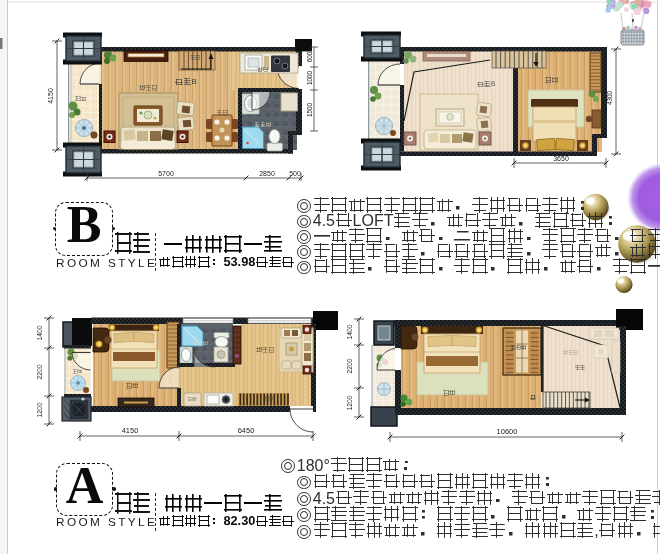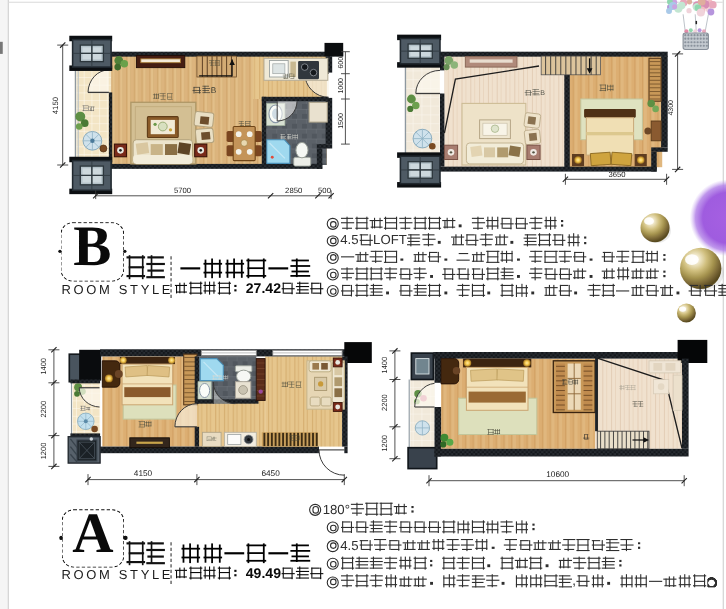--- a/index.html
+++ b/index.html
@@ -14,21 +14,21 @@
 .g4{background:linear-gradient(currentColor,currentColor) 50% 6%/88% 9% no-repeat,linear-gradient(currentColor,currentColor) 50% 36%/100% 9% no-repeat,linear-gradient(currentColor,currentColor) 50% 66%/88% 9% no-repeat,linear-gradient(currentColor,currentColor) 50% 95%/100% 9% no-repeat,linear-gradient(currentColor,currentColor) 28% 50%/9% 94% no-repeat}
 .g5{background:linear-gradient(currentColor,currentColor) 50% 30%/100% 9% no-repeat,linear-gradient(currentColor,currentColor) 14% 72%/9% 56% no-repeat,linear-gradient(currentColor,currentColor) 50% 88%/90% 9% no-repeat,linear-gradient(currentColor,currentColor) 38% 55%/9% 80% no-repeat,linear-gradient(currentColor,currentColor) 78% 55%/9% 80% no-repeat}
 .g6{background:linear-gradient(currentColor,currentColor) 50% 52%/100% 11% no-repeat}
 .g7{background:linear-gradient(currentColor,currentColor) 50% 26%/72% 10% no-repeat,linear-gradient(currentColor,currentColor) 50% 80%/100% 10% no-repeat}
 .pd{background:linear-gradient(currentColor,currentColor) 16% 76%/22% 22% no-repeat}
 .ps{background:linear-gradient(currentColor,currentColor) 28% 30%/18% 16% no-repeat,linear-gradient(currentColor,currentColor) 26% 78%/20% 20% no-repeat}
 .pj{background:radial-gradient(circle at 32% 66%,rgba(0,0,0,0) 24%,currentColor 28%,currentColor 44%,rgba(0,0,0,0) 48%)}
 .pc{background:linear-gradient(currentColor,currentColor) 22% 28%/18% 16% no-repeat,linear-gradient(currentColor,currentColor) 22% 76%/18% 16% no-repeat}
 .bo{display:inline-block;width:.74em;height:.74em;border:.085em solid currentColor;border-radius:50%;margin:0 .1em 0 .02em;position:relative;vertical-align:-0.16em}
 .bi{position:absolute;left:16%;top:16%;right:16%;bottom:16%;border:.09em solid currentColor;border-radius:50%}
-.blt{position:absolute;white-space:nowrap;color:#2e2e2e;font-size:12px;line-height:1}
+.blt{position:absolute;white-space:nowrap;color:#2e2e2e;font-size:16px;line-height:1}
 .nrw .z{width:.8em;height:1.03em;margin:0 .02em}
 </style></head><body>
 <svg width="660" height="554" viewBox="0 0 660 554" style="position:absolute;left:0;top:0">
     <defs>
 <pattern id="wood1" width="7" height="90" patternUnits="userSpaceOnUse">
         <rect width="7" height="90" fill="#dcb47d"></rect>
         <rect x="3" width="0.9" height="90" fill="#cb9f63"></rect>
         <rect x="4" width="3" height="90" fill="#e2bf89"></rect>
         <rect x="6.6" width="0.8" height="90" fill="#d0a76c"></rect>
       </pattern>
@@ -1152,38 +1152,38 @@
 <div class="al" style="left:61px;top:199px;width:46px;text-align:center;font-family:'Liberation Serif',serif;font-weight:bold;font-size:52px;color:#0a0a0a">B</div>
 
 <div class="al nrw" style="left:115px;top:232px;font-size:21px;color:#111;font-weight:bold;letter-spacing:0"><i class="z g0"></i><i class="z g4"></i></div>
 
 <div class="al" style="left:56px;top:257.5px;font-size:11.8px;letter-spacing:2.4px;color:#1a1a1a;font-weight:500">ROOM STYLE</div>
 
 <div style="position:absolute;left:155px;top:233px;width:0;height:38px;border-left:1.4px dashed #333"></div>
 
 <div class="al" style="left:163px;top:235px;font-size:18.2px;color:#000;font-weight:bold"><i class="z g6"></i><i class="z g3"></i><i class="z g3"></i><i class="z g0"></i><i class="z g6"></i><i class="z g4"></i></div>
 
-<div class="al" style="left:158px;top:256px;font-size:11.9px;color:#0a0a0a;font-weight:bold"><i class="z g5"></i><i class="z g0"></i><i class="z g3"></i><i class="z g0"></i><i class="z pc"></i><s style="font-size:12.8px">27.42</s><i class="z g2"></i><i class="z g4"></i><i class="z g2"></i></div>
+<div class="al" style="left:158px;top:256px;font-size:11.9px;color:#0a0a0a;font-weight:bold"><i class="z g5"></i><i class="z g0"></i><i class="z g3"></i><i class="z g0"></i><i class="z pc"></i><s style="font-size:12.8px">53.98</s><i class="z g2"></i><i class="z g4"></i><i class="z g2"></i></div>
 
 <div style="position:absolute;left:56px;top:463px;width:55px;height:51px;border:1.3px dashed #111;border-radius:11px"></div>
 
 <div style="position:absolute;left:53.6px;top:487.2px;width:3.6px;height:3.6px;background:#111;border-radius:50%"></div>
 <div style="position:absolute;left:112px;top:487.2px;width:3.6px;height:3.6px;background:#111;border-radius:50%"></div>
 
 <div class="al" style="left:62px;top:460px;width:45px;text-align:center;font-family:'Liberation Serif',serif;font-weight:bold;font-size:52px;color:#0a0a0a">A</div>
 
 <div class="al nrw" style="left:115px;top:492px;font-size:21px;color:#111;font-weight:bold"><i class="z g0"></i><i class="z g4"></i></div>
 
 <div class="al" style="left:56px;top:516.5px;font-size:11.8px;letter-spacing:2.4px;color:#1a1a1a;font-weight:500">ROOM STYLE</div>
 
 <div style="position:absolute;left:155px;top:493px;width:0;height:38px;border-left:1.4px dashed #333"></div>
 
 <div class="al" style="left:163px;top:494px;font-size:18.2px;color:#000;font-weight:bold"><i class="z g3"></i><i class="z g3"></i><i class="z g6"></i><i class="z g0"></i><i class="z g6"></i><i class="z g4"></i></div>
 
-<div class="al" style="left:158px;top:515px;font-size:11.9px;color:#0a0a0a;font-weight:bold"><i class="z g5"></i><i class="z g0"></i><i class="z g3"></i><i class="z g0"></i><i class="z pc"></i><s style="font-size:12.8px">49.49</s><i class="z g2"></i><i class="z g4"></i><i class="z g2"></i></div>
+<div class="al" style="left:158px;top:515px;font-size:11.9px;color:#0a0a0a;font-weight:bold"><i class="z g5"></i><i class="z g0"></i><i class="z g3"></i><i class="z g0"></i><i class="z pc"></i><s style="font-size:12.8px">82.30</s><i class="z g2"></i><i class="z g4"></i><i class="z g2"></i></div>
 
 <div class="blt" style="left:297px;top:197px"><i class="bo"><i class="bi"></i></i><i class="z g1"></i><i class="z g0"></i><i class="z g5"></i><i class="z g0"></i><i class="z g1"></i><i class="z g0"></i><i class="z g0"></i><i class="z g5"></i><i class="z pd"></i><i class="z g1"></i><i class="z g3"></i><i class="z g2"></i><i class="z g2"></i><i class="z g1"></i><i class="z g3"></i><i class="z ps"></i></div>
 
 <div class="blt" style="left:297px;top:212.3px"><i class="bo"><i class="bi"></i></i>4.5<i class="z g2"></i>LOFT<i class="z g4"></i><i class="z g1"></i><i class="z pd"></i><i class="z g5"></i><i class="z g2"></i><i class="z g1"></i><i class="z g5"></i><i class="z pd"></i><i class="z g4"></i><i class="z g0"></i><i class="z g2"></i><i class="z g3"></i><i class="z ps"></i></div>
 
 <div class="blt" style="left:297px;top:227.6px"><i class="bo"><i class="bi"></i></i><i class="z g6"></i><i class="z g5"></i><i class="z g1"></i><i class="z g0"></i><i class="z pd"></i><i class="z g5"></i><i class="z g2"></i><i class="z pd"></i><i class="z g7"></i><i class="z g5"></i><i class="z g0"></i><i class="z g3"></i><i class="z pd"></i><i class="z g1"></i><i class="z g0"></i><i class="z g1"></i><i class="z g2"></i><i class="z pd"></i><i class="z g2"></i><i class="z g1"></i><i class="z g0"></i><i class="z g3"></i><i class="z ps"></i></div>
 
 <div class="blt" style="left:297px;top:242.9px"><i class="bo"><i class="bi"></i></i><i class="z g1"></i><i class="z g0"></i><i class="z g0"></i><i class="z g1"></i><i class="z g2"></i><i class="z g1"></i><i class="z pd"></i><i class="z g2"></i><i class="z g2"></i><i class="z g2"></i><i class="z g0"></i><i class="z g4"></i><i class="z pd"></i><i class="z g1"></i><i class="z g2"></i><i class="z g2"></i><i class="z g5"></i><i class="z pd"></i><i class="z g5"></i><i class="z g3"></i><i class="z g5"></i><i class="z g5"></i><i class="z ps"></i></div>
 
 <div class="blt" style="left:297px;top:258.2px"><i class="bo"><i class="bi"></i></i><i class="z g2"></i><i class="z g0"></i><i class="z g4"></i><i class="z pd"></i><i class="z g2"></i><i class="z g4"></i><i class="z g0"></i><i class="z pd"></i><i class="z g1"></i><i class="z g0"></i><i class="z pd"></i><i class="z g0"></i><i class="z g3"></i><i class="z pd"></i><i class="z g5"></i><i class="z g2"></i><i class="z pd"></i><i class="z g1"></i><i class="z g0"></i><i class="z g6"></i><i class="z g5"></i><i class="z g2"></i><i class="z g5"></i><i class="z pd"></i><i class="z g2"></i><i class="z g2"></i><i class="z g4"></i><i class="z g0"></i><i class="z g3"></i><i class="z g1"></i></div>

